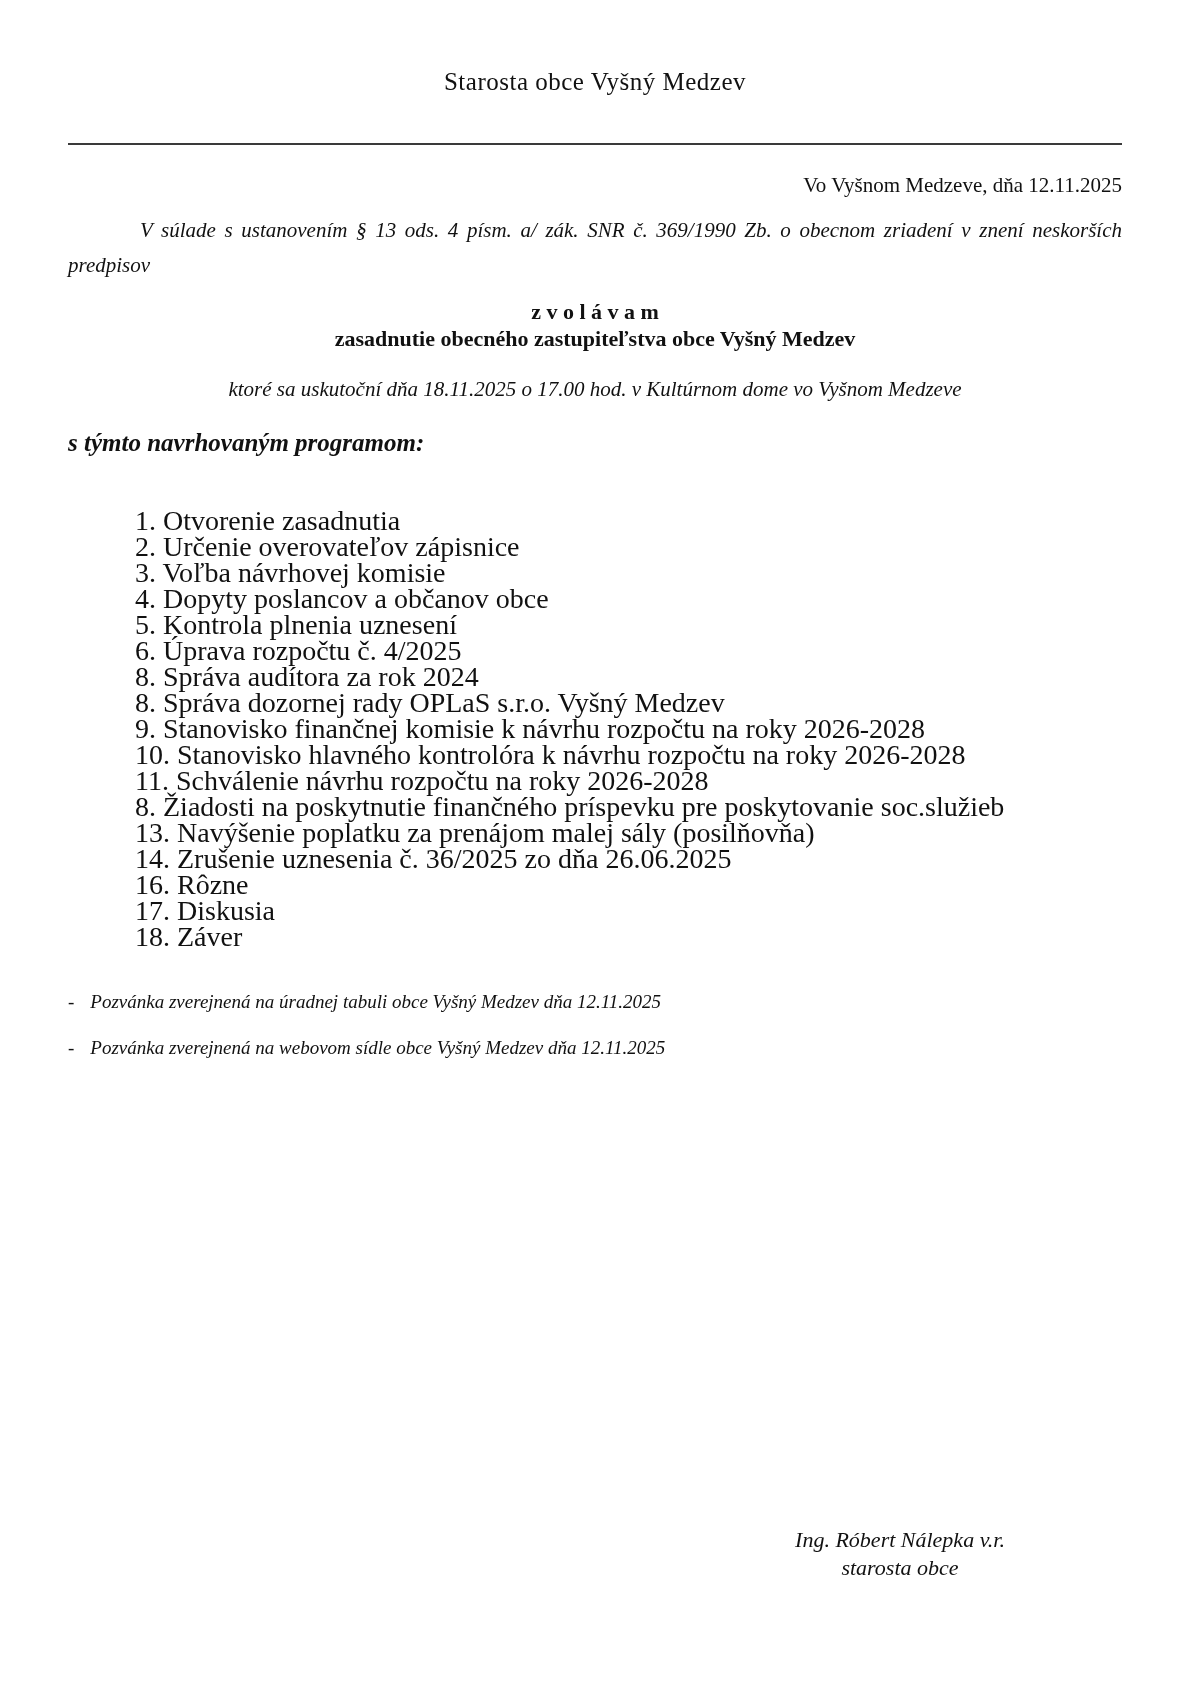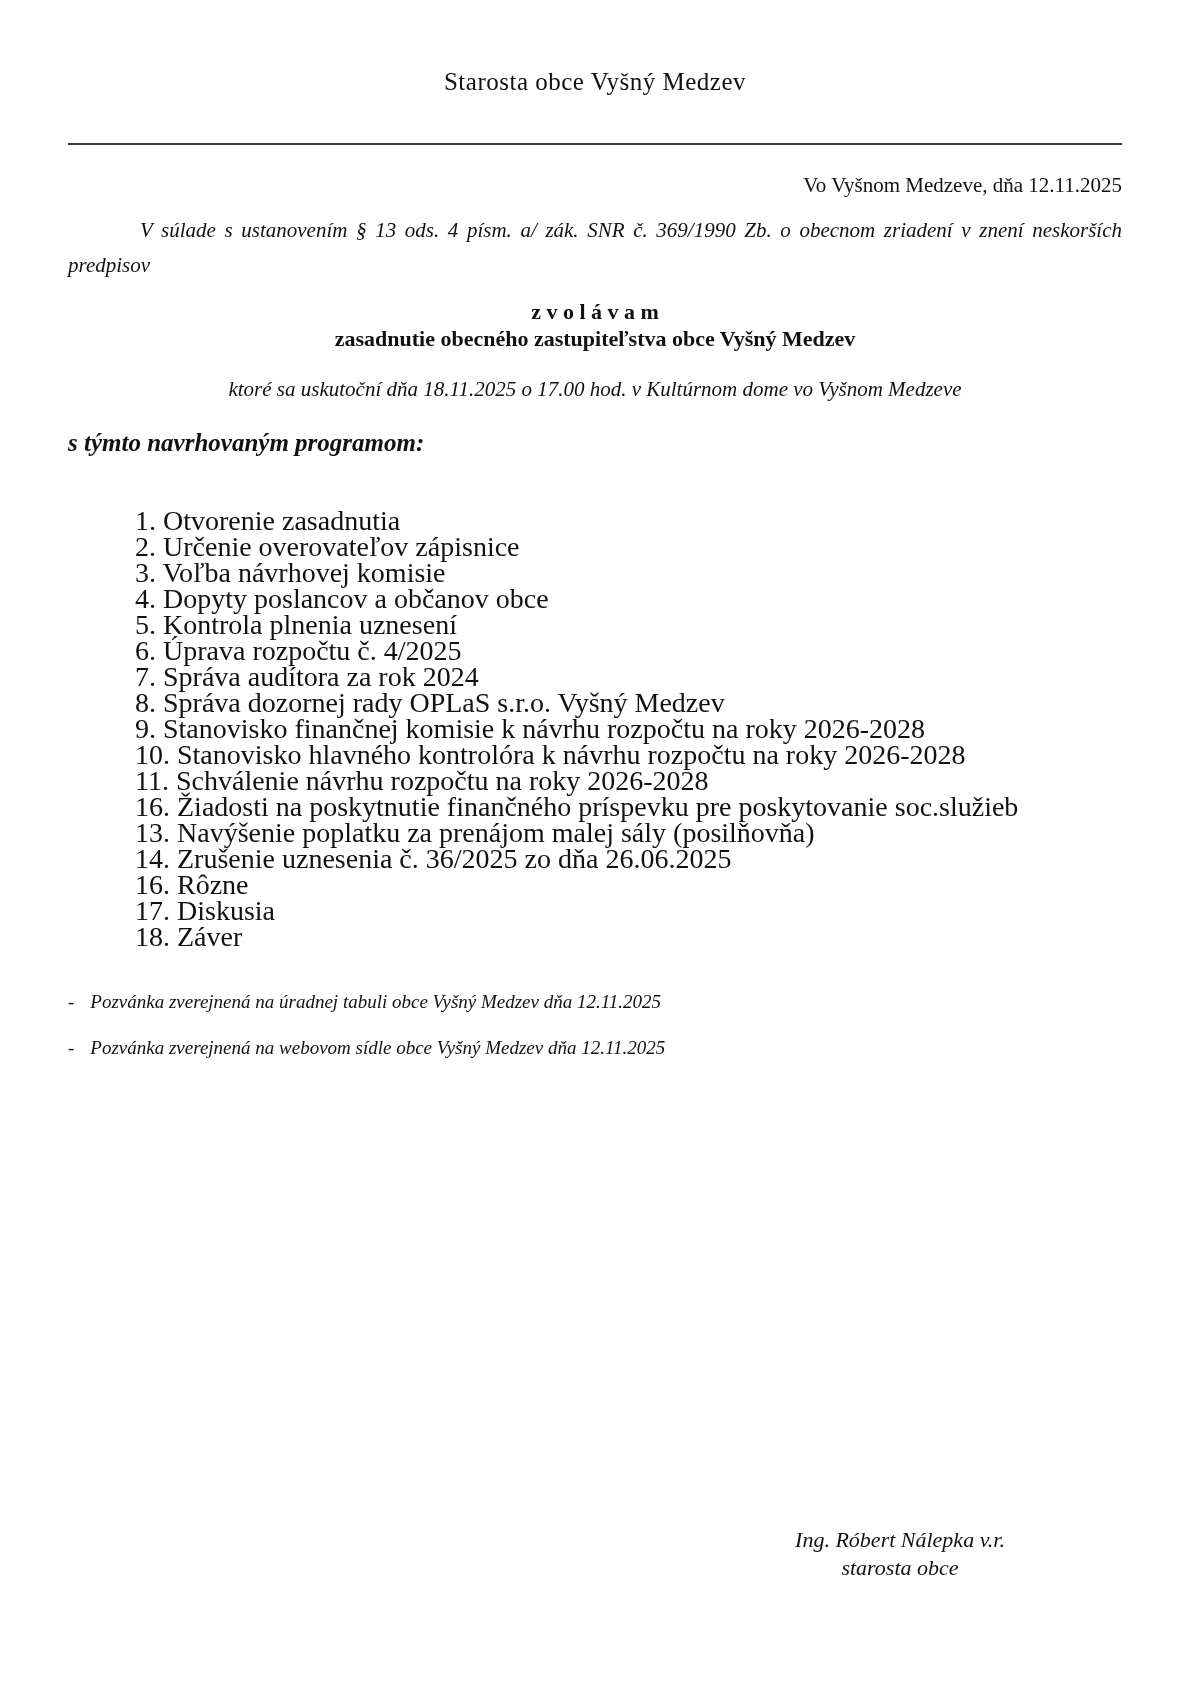--- a/index.html
+++ b/index.html
@@ -140,26 +140,26 @@
 
   <div class="program-label">s týmto navrhovaným programom:</div>
 
   <div class="program-list">
     <div class="program-item">1. Otvorenie zasadnutia</div>
     <div class="program-item">2. Určenie overovateľov zápisnice</div>
     <div class="program-item">3. Voľba návrhovej komisie</div>
     <div class="program-item">4. Dopyty poslancov a občanov obce</div>
     <div class="program-item">5. Kontrola plnenia uznesení</div>
     <div class="program-item">6. Úprava rozpočtu č. 4/2025</div>
-    <div class="program-item">7. Správa audítora za rok 2024</div>
+    <div class="program-item">8. Správa audítora za rok 2024</div>
     <div class="program-item">8. Správa dozornej rady OPLaS s.r.o. Vyšný Medzev</div>
     <div class="program-item">9. Stanovisko finančnej komisie k návrhu rozpočtu na roky 2026-2028</div>
     <div class="program-item">10. Stanovisko hlavného kontrolóra k návrhu rozpočtu na roky 2026-2028</div>
     <div class="program-item">11. Schválenie návrhu rozpočtu na roky 2026-2028</div>
-    <div class="program-item">16. Žiadosti na poskytnutie finančného príspevku pre poskytovanie soc.služieb</div>
+    <div class="program-item">8. Žiadosti na poskytnutie finančného príspevku pre poskytovanie soc.služieb</div>
     <div class="program-item">13. Navýšenie poplatku za prenájom malej sály (posilňovňa)</div>
     <div class="program-item">14. Zrušenie uznesenia č. 36/2025 zo dňa 26.06.2025</div>
     <div class="program-item">16. Rôzne</div>
     <div class="program-item">17. Diskusia</div>
     <div class="program-item">18. Záver</div>
   </div>
 
   <div class="notes">
     <div class="note-row">
       <span class="note-dash">-</span>

